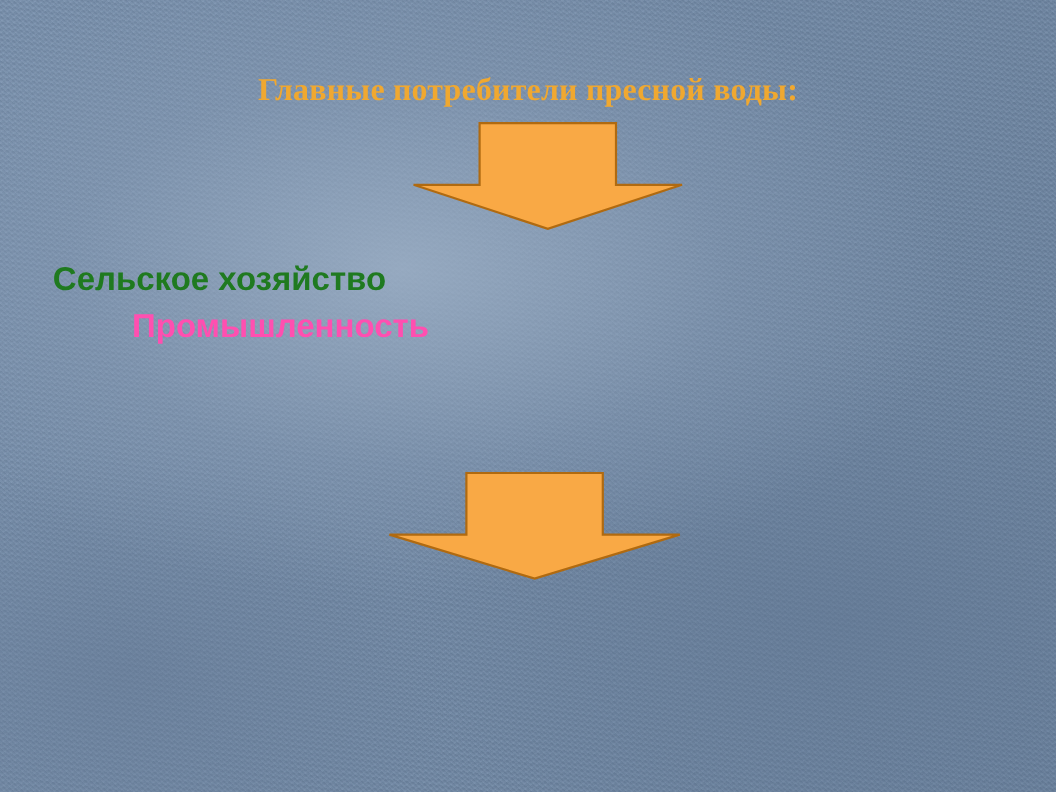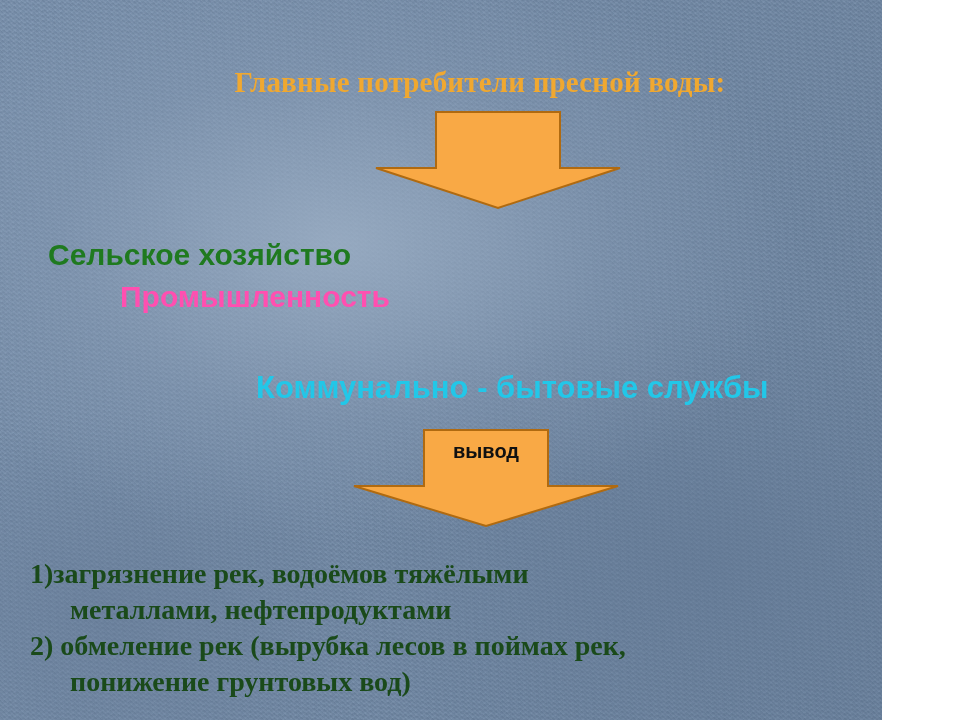--- a/index.html
+++ b/index.html
@@ -7,21 +7,21 @@
     padding: 0;
   }
   body {
     width: 960px;
     height: 720px;
     overflow: hidden;
     font-family: "Liberation Sans", sans-serif;
   }
   #slide {
     position: relative;
-    width: 882px;
+    width: 960px;
     height: 720px;
     background-color: #7089a8;
     background-image:
       radial-gradient(ellipse 70% 55% at 38% 34%, rgba(156,175,197,0.85) 0%, rgba(140,160,185,0.35) 45%, rgba(105,126,153,0.0) 75%),
       radial-gradient(ellipse 60% 50% at 80% 78%, rgba(96,118,146,0.55) 0%, rgba(96,118,146,0.0) 70%),
       radial-gradient(ellipse 45% 40% at 12% 85%, rgba(99,120,148,0.5) 0%, rgba(99,120,148,0.0) 70%),
       linear-gradient(118deg, rgba(255,255,255,0.05) 0%, rgba(0,0,0,0.06) 100%),
       repeating-linear-gradient(42deg, rgba(255,255,255,0.035) 0px, rgba(255,255,255,0.035) 1px, rgba(0,0,0,0.03) 2px, rgba(0,0,0,0.03) 3px),
       repeating-linear-gradient(-37deg, rgba(255,255,255,0.03) 0px, rgba(255,255,255,0.03) 1px, rgba(0,0,0,0.025) 2px, rgba(0,0,0,0.025) 4px),
       repeating-linear-gradient(7deg, rgba(255,255,255,0.022) 0px, rgba(255,255,255,0.022) 2px, rgba(0,0,0,0.022) 3px, rgba(0,0,0,0.022) 5px);
@@ -116,26 +116,18 @@
       <polygon points="62,2 186,2 186,58 246,58 124,98 2,58 62,58" fill="#f9a945" stroke="#b06a10" stroke-width="2"></polygon>
     </svg>
   </div>
 
   <div class="arrow-wrap arrow-bottom">
     <svg viewBox="0 0 268 100" preserveAspectRatio="none" aria-hidden="true">
       <polygon points="72,2 196,2 196,58 266,58 134,98 2,58 72,58" fill="#f9a945" stroke="#b06a10" stroke-width="2"></polygon>
     </svg>
   </div>
 
-  <div class="vyvod-label">вывод</div>
 
   <div class="consumer c0">Сельское хозяйство</div>
   <div class="consumer c1">Промышленность</div>
-  <div class="consumer c3">Коммунально - бытовые службы</div>
 
-  <div class="conclusions">
-    <div class="item">1)загрязнение рек, водоёмов тяжёлыми</div>
-    <div class="item cont">металлами, нефтепродуктами</div>
-    <div class="item">2) обмеление рек (вырубка лесов в поймах рек,</div>
-    <div class="item cont">понижение грунтовых  вод)</div>
-  </div>
 
 </div>
 
 </body></html>

